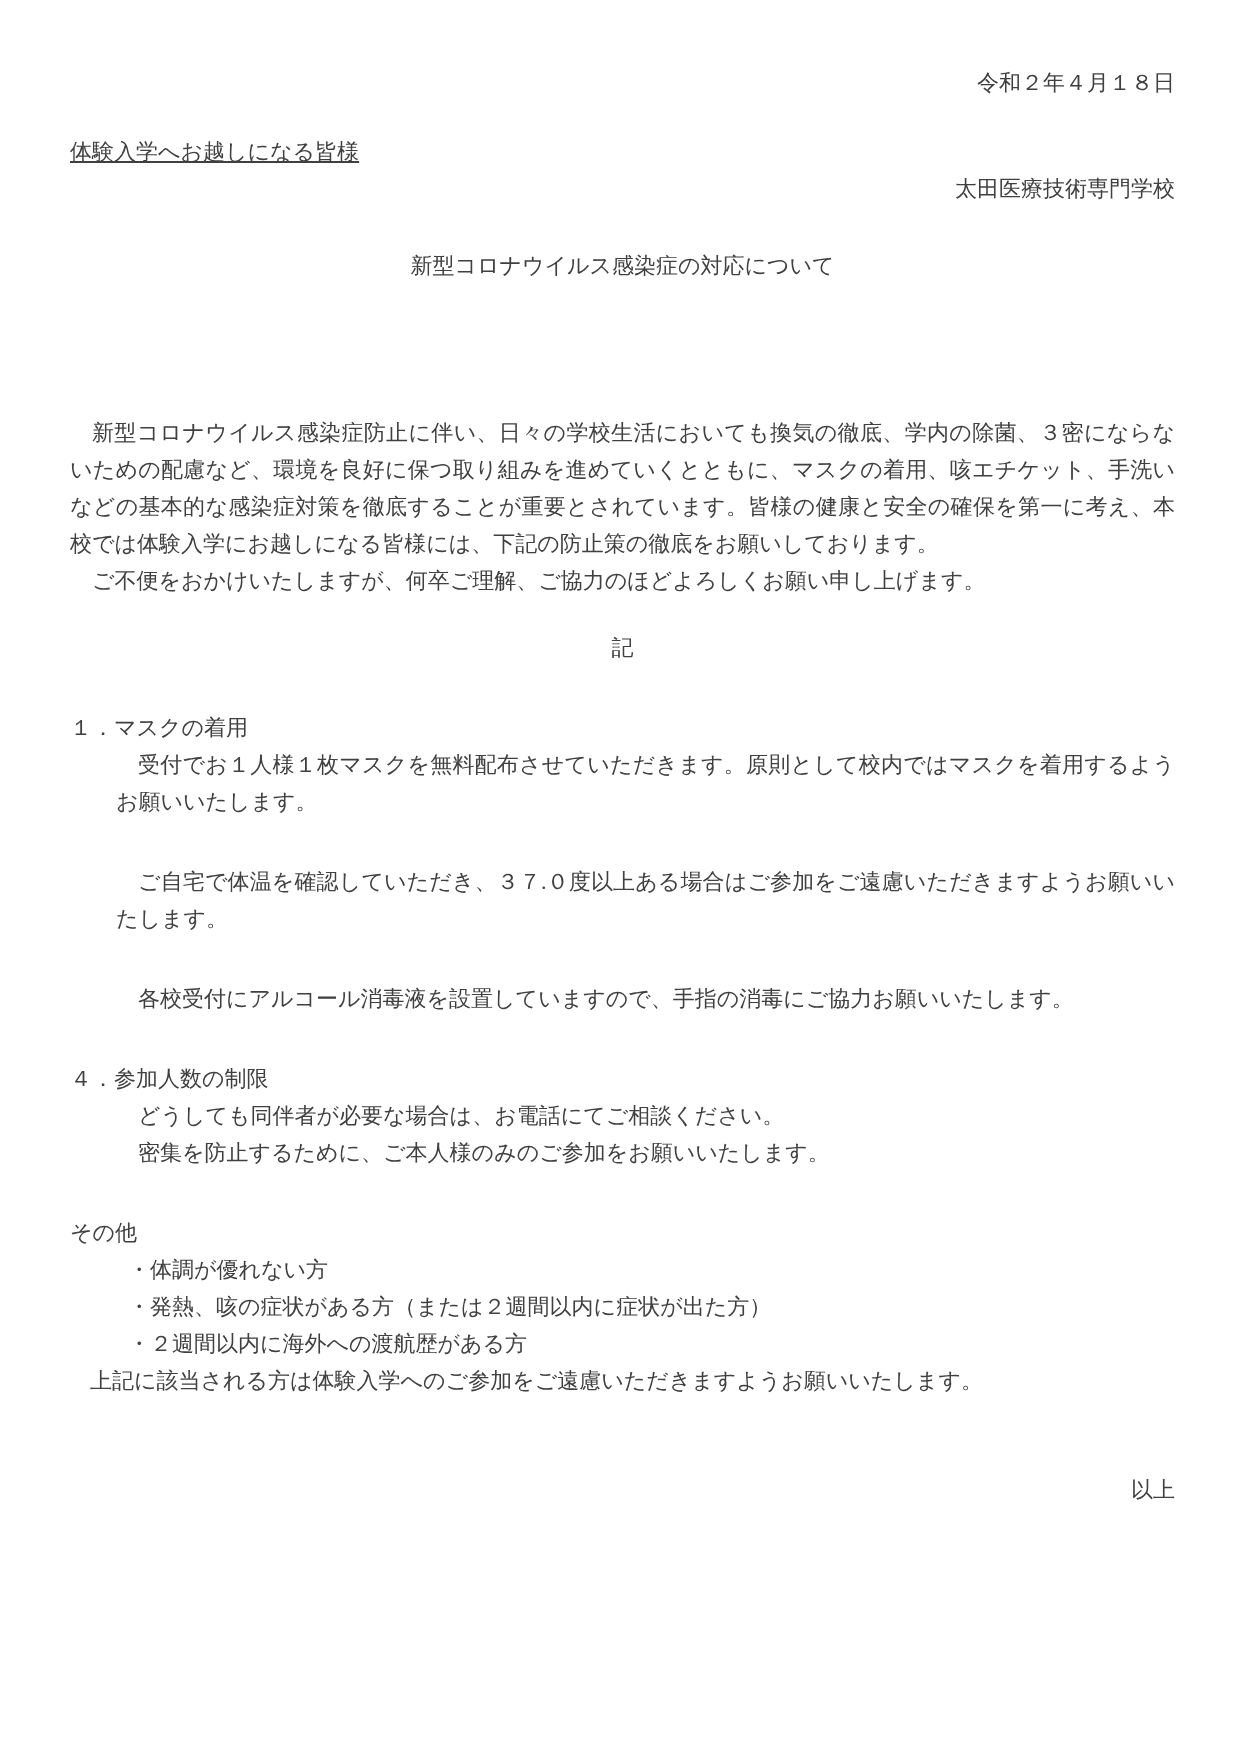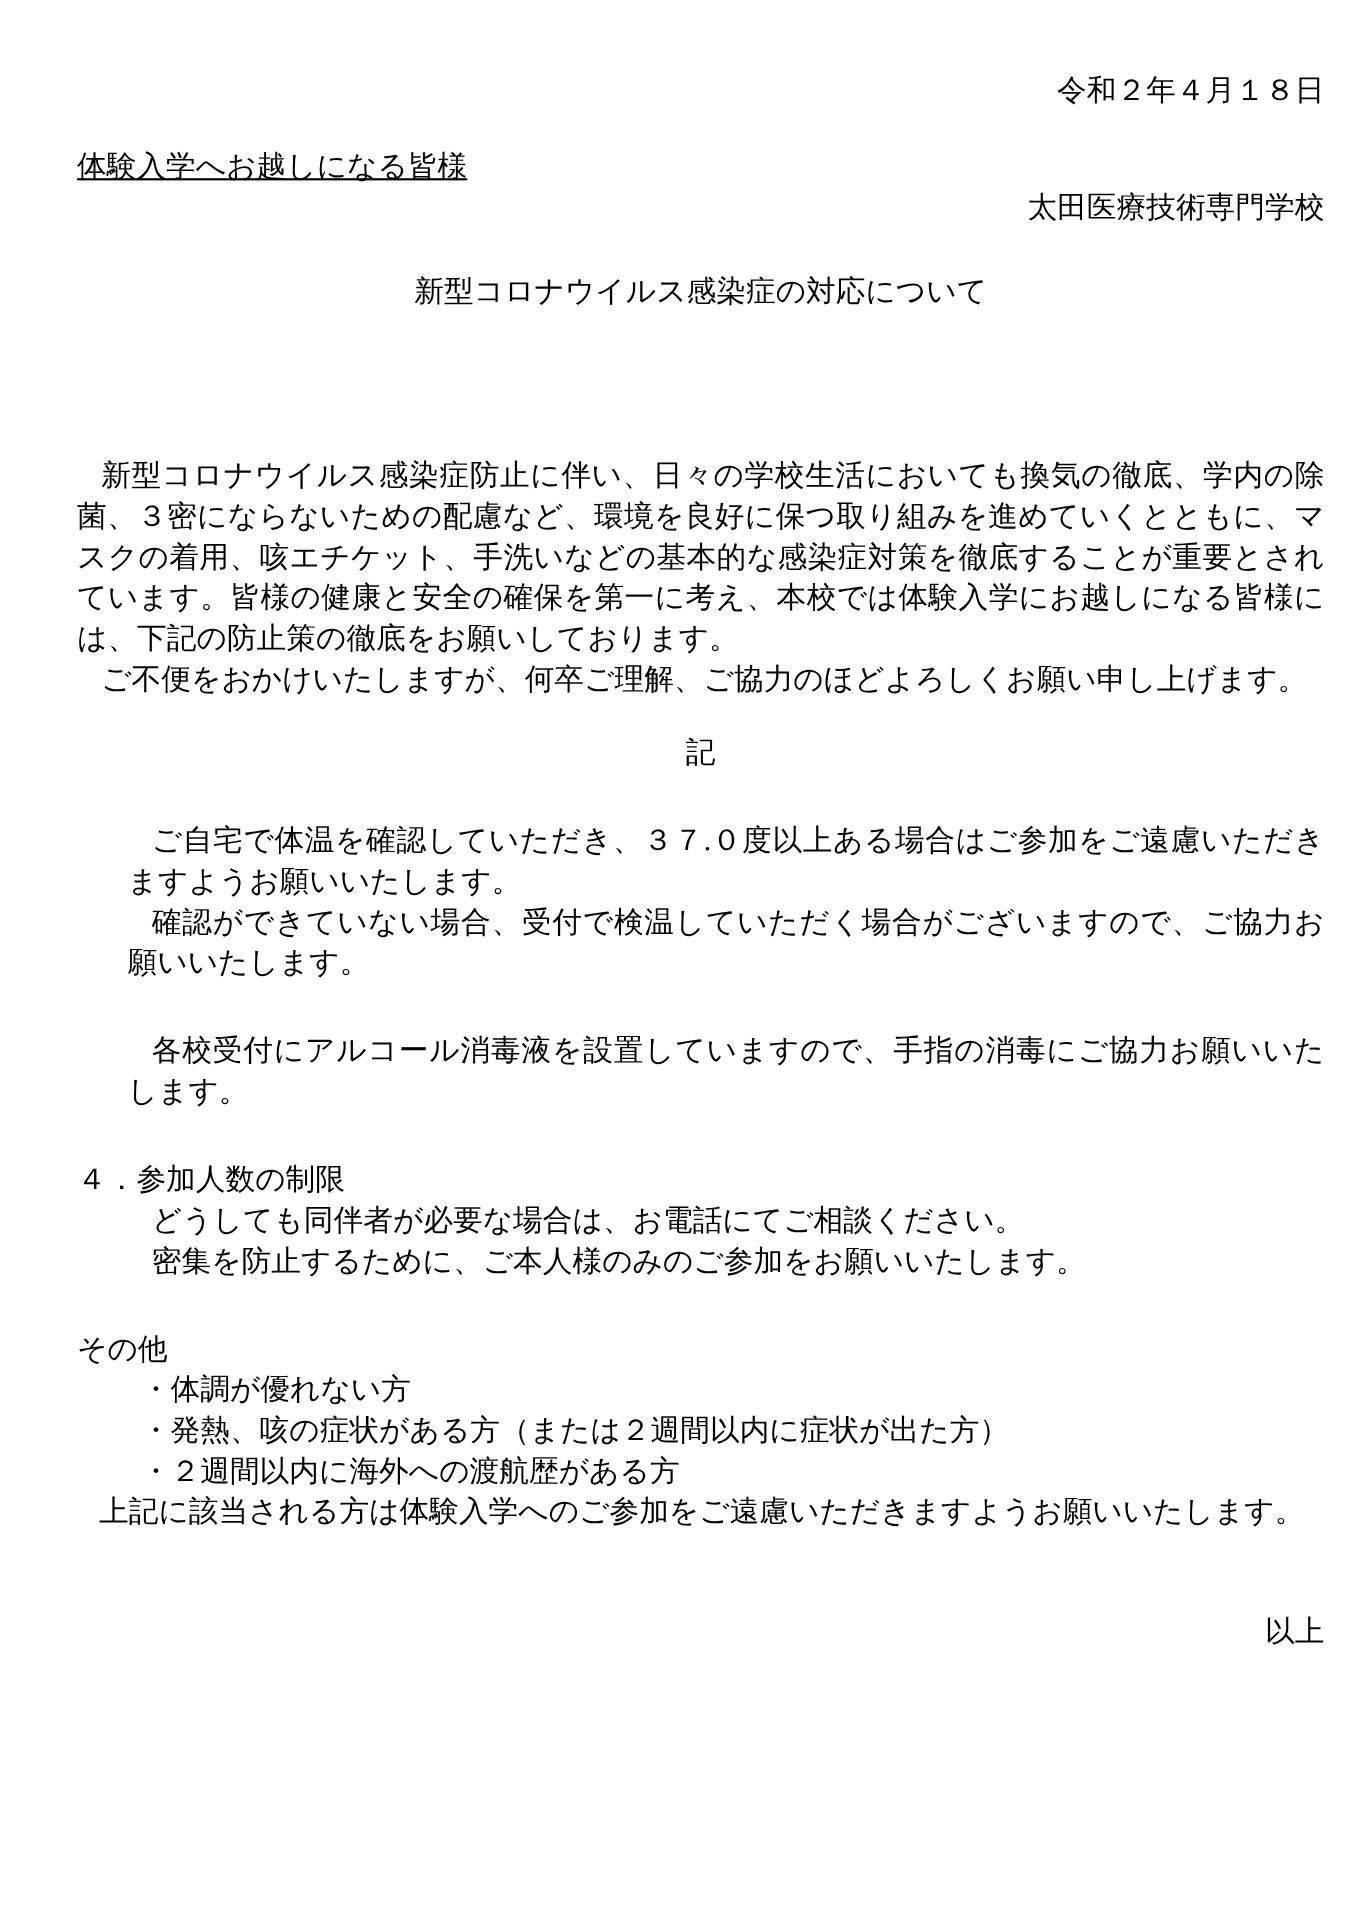--- a/index.html
+++ b/index.html
@@ -6,25 +6,25 @@
     margin: 0;
     padding: 0;
     background: #ffffff;
   }
   .page {
     position: relative;
     width: 1241px;
     height: 1754px;
     box-sizing: border-box;
     background: #ffffff;
-    padding: 64px 37px 40px 70px;
+    padding: 64px 66px 40px 70px;
     font-family: "Liberation Serif", "DejaVu Serif", serif;
-    font-size: 27px;
+    font-size: 22px;
     line-height: 37px;
-    color: #000000;
+    color: #404040;
     overflow: hidden;
   }
   p { margin: 0; }
   .align-right { text-align: right; }
   .align-center { text-align: center; }
   .addressee { margin-top: 32px; text-decoration: underline; }
   .doc-title { margin-top: 40px; }
   .intro {
     margin-top: 130px;
     text-align: justify;
@@ -57,25 +57,30 @@
 
   <p class="align-center doc-title">新型コロナウイルス感染症の対応について</p>
 
   <div class="intro">
     <p>新型コロナウイルス感染症防止に伴い、日々の学校生活においても換気の徹底、学内の除菌、３密にならないための配慮など、環境を良好に保つ取り組みを進めていくとともに、マスクの着用、咳エチケット、手洗いなどの基本的な感染症対策を徹底することが重要とされています。皆様の健康と安全の確保を第一に考え、本校では体験入学にお越しになる皆様には、下記の防止策の徹底をお願いしております。</p>
     <p>ご不便をおかけいたしますが、何卒ご理解、ご協力のほどよろしくお願い申し上げます。</p>
   </div>
 
   <p class="align-center record-marker">記</p>
 
+  <div class="section">
+    <p>１．マスクの着用</p>
+    <div class="section-body">
+      <p>受付でお１人様１枚マスクを無料配布させていただきます。原則として校内ではマスクを着用するようお願いいたします。</p>
+    </div>
+  </div>
 
   <div class="section">
     <div class="section-body">
       <p>ご自宅で体温を確認していただき、３７.０度以上ある場合はご参加をご遠慮いただきますようお願いいたします。</p>
-      <p>確認ができていない場合、受付で検温していただく場合がございますので、ご協力お願いいたします。</p>
     </div>
   </div>
 
   <div class="section">
     <div class="section-body">
       <p>各校受付にアルコール消毒液を設置していますので、手指の消毒にご協力お願いいたします。</p>
     </div>
   </div>
 
   <div class="section">

